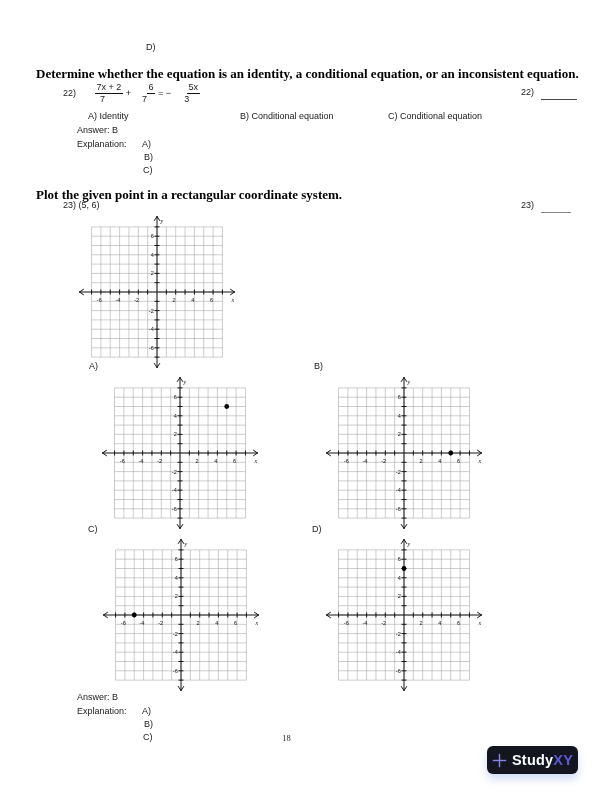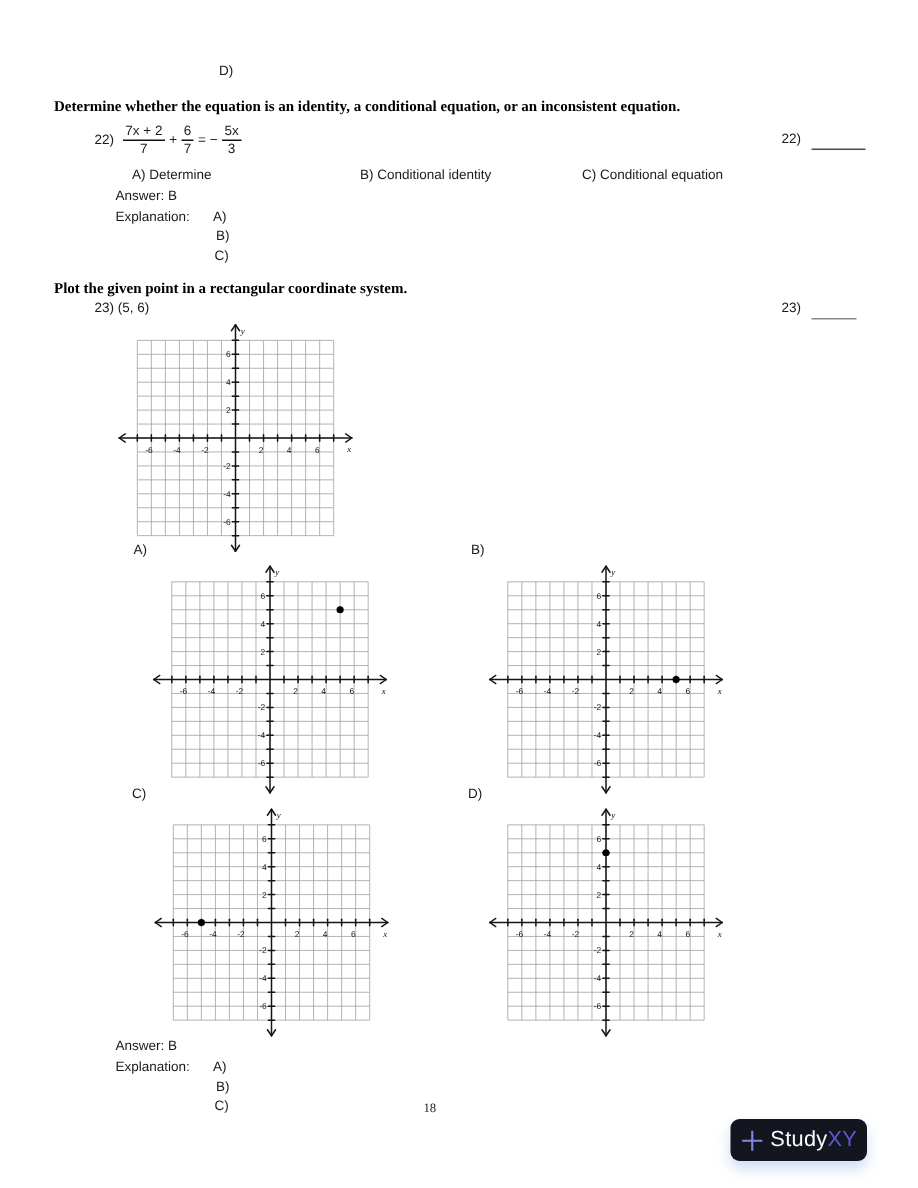--- a/index.html
+++ b/index.html
@@ -1,32 +1,32 @@
 <!DOCTYPE html>
 <html><head>
 <meta charset="utf-8">
 <style>
   html,body{margin:0;padding:0;background:#ffffff;}
   body{width:612px;height:792px;position:relative;font-family:"Liberation Sans",sans-serif;color:#1a1a1a;}
   .abs{position:absolute;}
   .sans9{font-size:9px;line-height:1.2;}
-  .heading{font-family:"Liberation Serif",serif;font-weight:bold;font-size:10px;line-height:1.2;color:#000;}
+  .heading{font-family:"Liberation Serif",serif;font-weight:bold;font-size:13px;line-height:1.2;color:#000;}
   .eq{display:flex;align-items:center;gap:3px;font-size:9px;}
   .eq .qnum{margin-right:3px;}
   .frac{display:inline-flex;flex-direction:column;align-items:center;line-height:1.18;}
-  .frac .num{border-bottom:0.9px solid #111;padding:0 1.5px;}
+  .frac .num{border-bottom:0.9px solid #111;padding:0 1.5px;margin-left:13px;}
   .frac .den{padding-top:0.5px;}
   .blankrow{display:flex;align-items:flex-start;font-size:9px;}
   .blankline{display:inline-block;width:36px;height:12px;border-bottom:1px solid #4a4a4a;margin-left:7px;}
   .blankline.gray{border-bottom:1.2px solid #8a8a8a;width:30px;}
   .opt-label{font-size:9px;}
   .pagenum{font-family:"Liberation Serif",serif;font-size:8.5px;text-align:center;color:#222;}
   .badge{width:91px;height:28px;background:#14161f;border-radius:6px;display:flex;align-items:center;justify-content:center;gap:5px;box-shadow:0 5px 9px rgba(130,160,230,0.38);}
   .badge svg line{stroke:#8585e6;stroke-width:1.4;}
-  .brand{font-size:14.5px;font-weight:400;letter-spacing:0.2px;}
+  .brand{font-size:14.5px;font-weight:700;letter-spacing:0.2px;}
   .brand .w{color:#fafbff;}
   .brand .a{color:#5b59d6;}
   .gridbox svg{display:block;}
 </style>
 </head>
 <body>
 
 <div class="abs sans9" style="left:146px;top:42px">D)</div>
 
 <div class="abs heading" style="left:36px;top:66px;width:560px">Determine whether the equation is an identity, a conditional equation, or an inconsistent equation.</div>
@@ -47,22 +47,22 @@
     <span class="num">5x</span>
     <span class="den">3</span>
   </span>
 </div>
 
 <div class="abs blankrow" style="left:521px;top:87px">
   <span>22)</span>
   <span class="blankline"></span>
 </div>
 
-<div class="abs sans9" style="left:88px;top:111px">A) Determine</div>
-<div class="abs sans9" style="left:240px;top:111px">B) Conditional identity</div>
+<div class="abs sans9" style="left:88px;top:111px">A) Identity</div>
+<div class="abs sans9" style="left:240px;top:111px">B) Conditional equation</div>
 <div class="abs sans9" style="left:388px;top:111px">C) Conditional equation</div>
 
 <div class="abs sans9" style="left:77px;top:125px">Answer: B</div>
 <div class="abs sans9" style="left:77px;top:139px">Explanation:</div>
 <div class="abs sans9" style="left:142px;top:139px">A)</div>
 <div class="abs sans9" style="left:144px;top:152px">B)</div>
 <div class="abs sans9" style="left:143px;top:165px">C)</div>
 
 <div class="abs heading" style="left:36px;top:187px;width:560px">Plot the given point in a rectangular coordinate system.</div>
 

